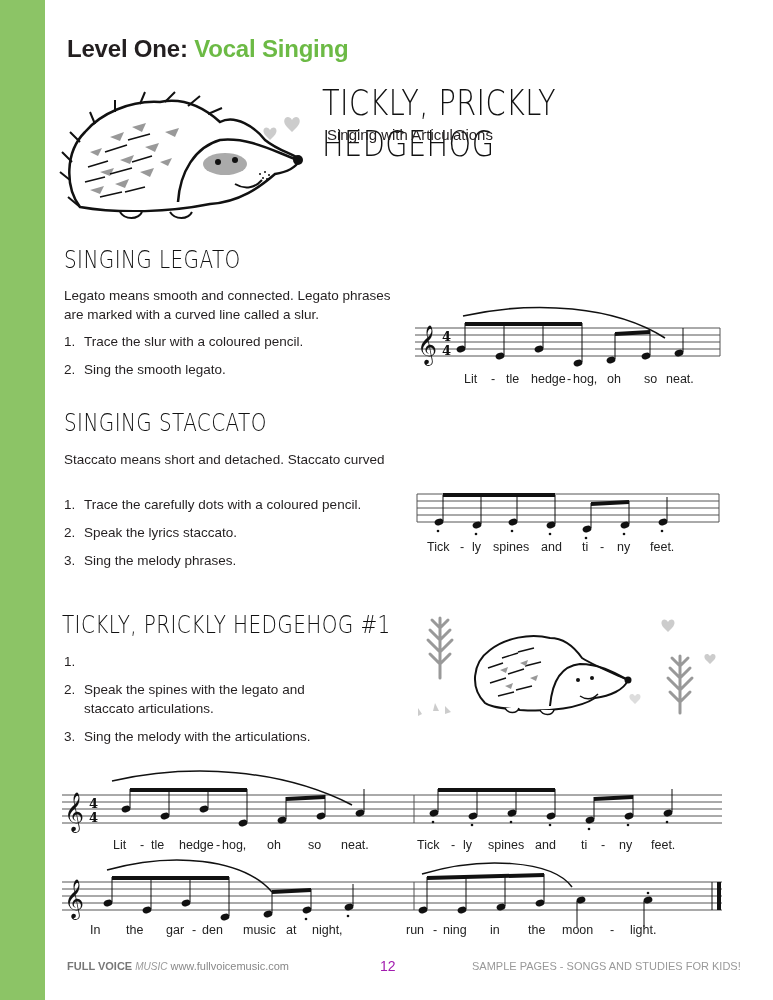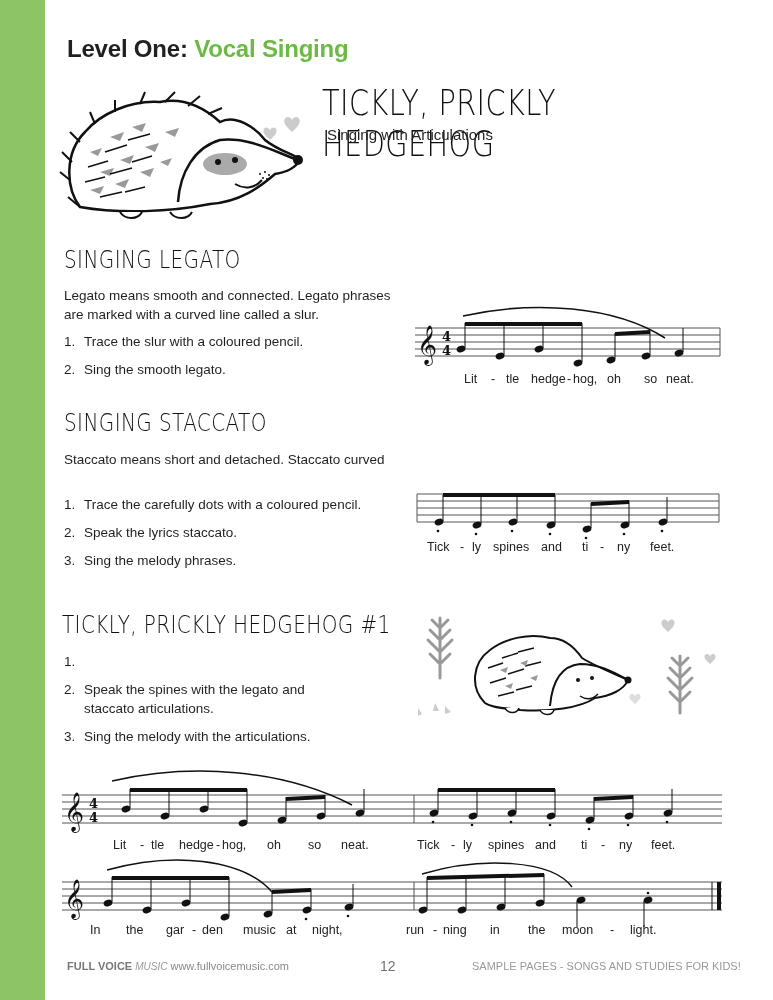--- a/index.html
+++ b/index.html
@@ -15,21 +15,21 @@
   .sec-title { font-size: 25px; color: #111; }
   .body-text { font-size: 13.5px; line-height: 19px; color: #231f20; }
   .list { list-style: none; }
   .list li { display: flex; margin-top: 9px; font-size: 13.5px; line-height: 19px; }
   .list li .num { width: 20px; flex: none; }
   .lyrics { font-size: 12.5px; color: #222; white-space: nowrap; }
   .lyrics span { position: absolute; }
   .footer-left { left: 67px; top: 960px; font-size: 11px; color: #888; }
   .footer-left b { color: #777; }
   .footer-left .mus { font-style: italic; font-size: 10px; color: #999; margin: 18px 3px; }
-  .page-num { left: 380px; top: 958px; font-size: 14px; color: #737373; }
+  .page-num { left: 380px; top: 958px; font-size: 14px; color: #a21caf; }
   .footer-right { left: 472px; top: 960px; font-size: 11px; color: #999; }
   svg { position: absolute; overflow: visible; }
 </style>
 </head>
 <body>
 
 <div class="sidebar"></div>
 
 <div class="abs level-title">
   <span>Level One:</span>

